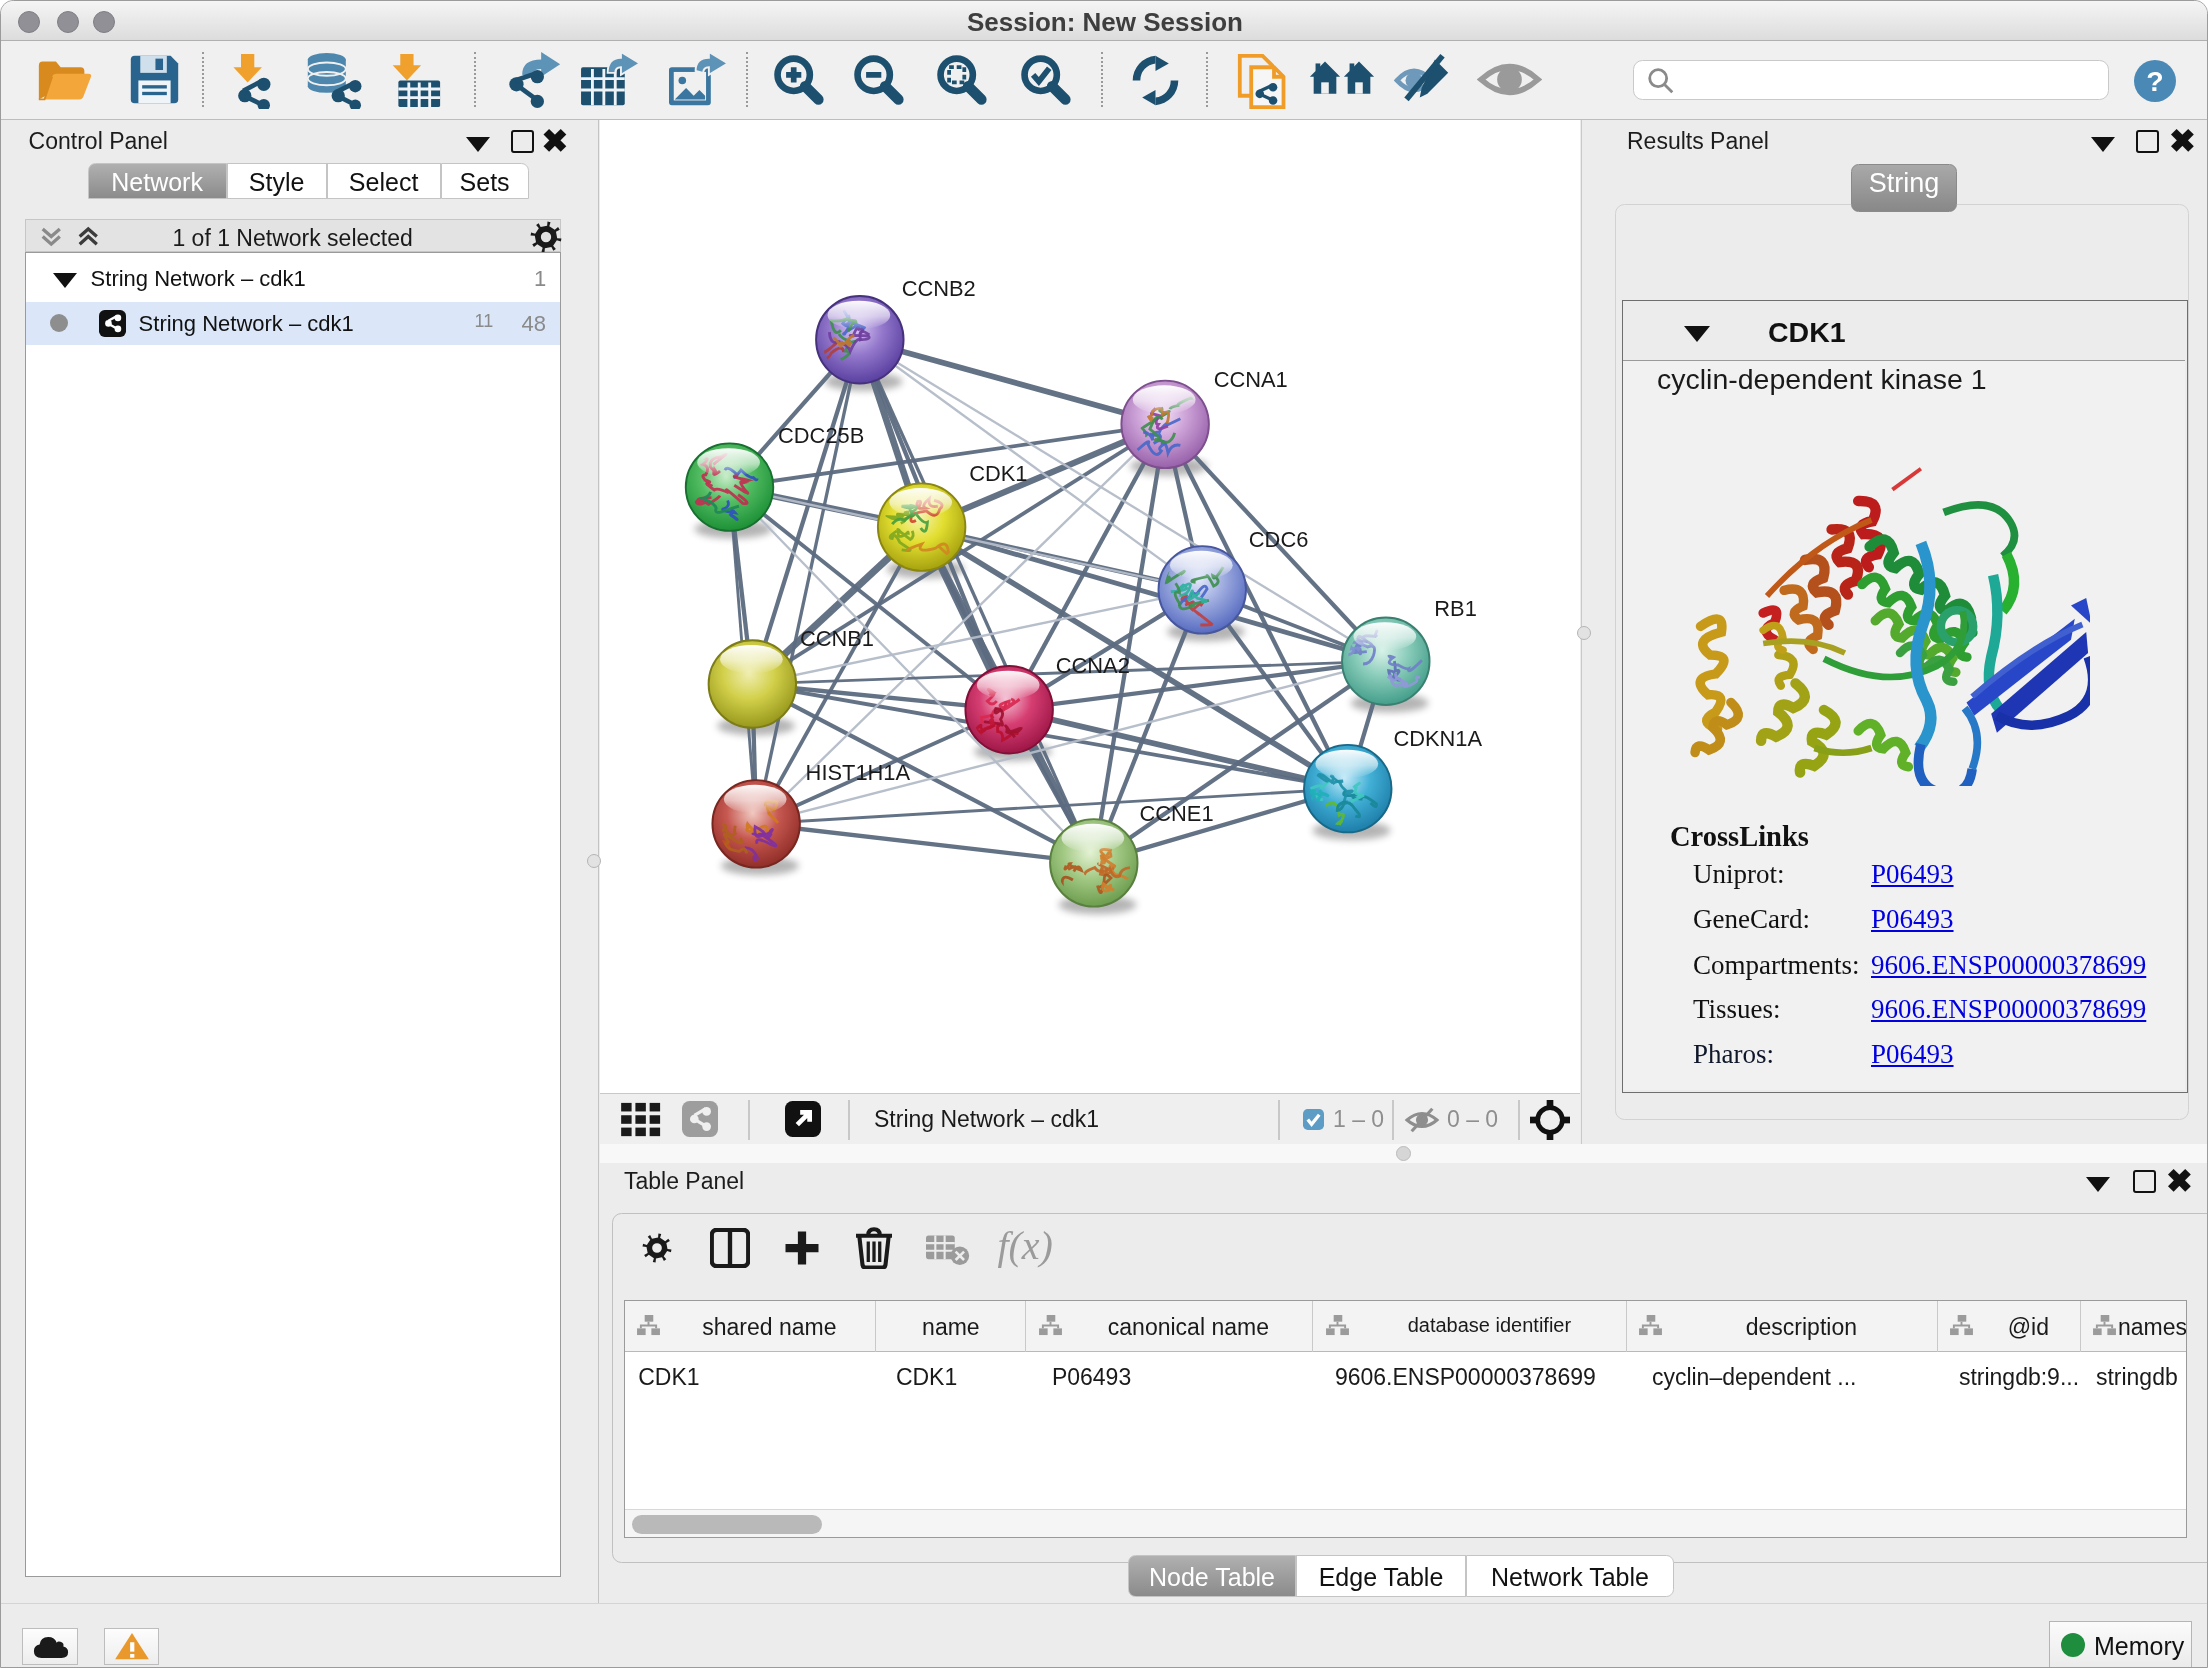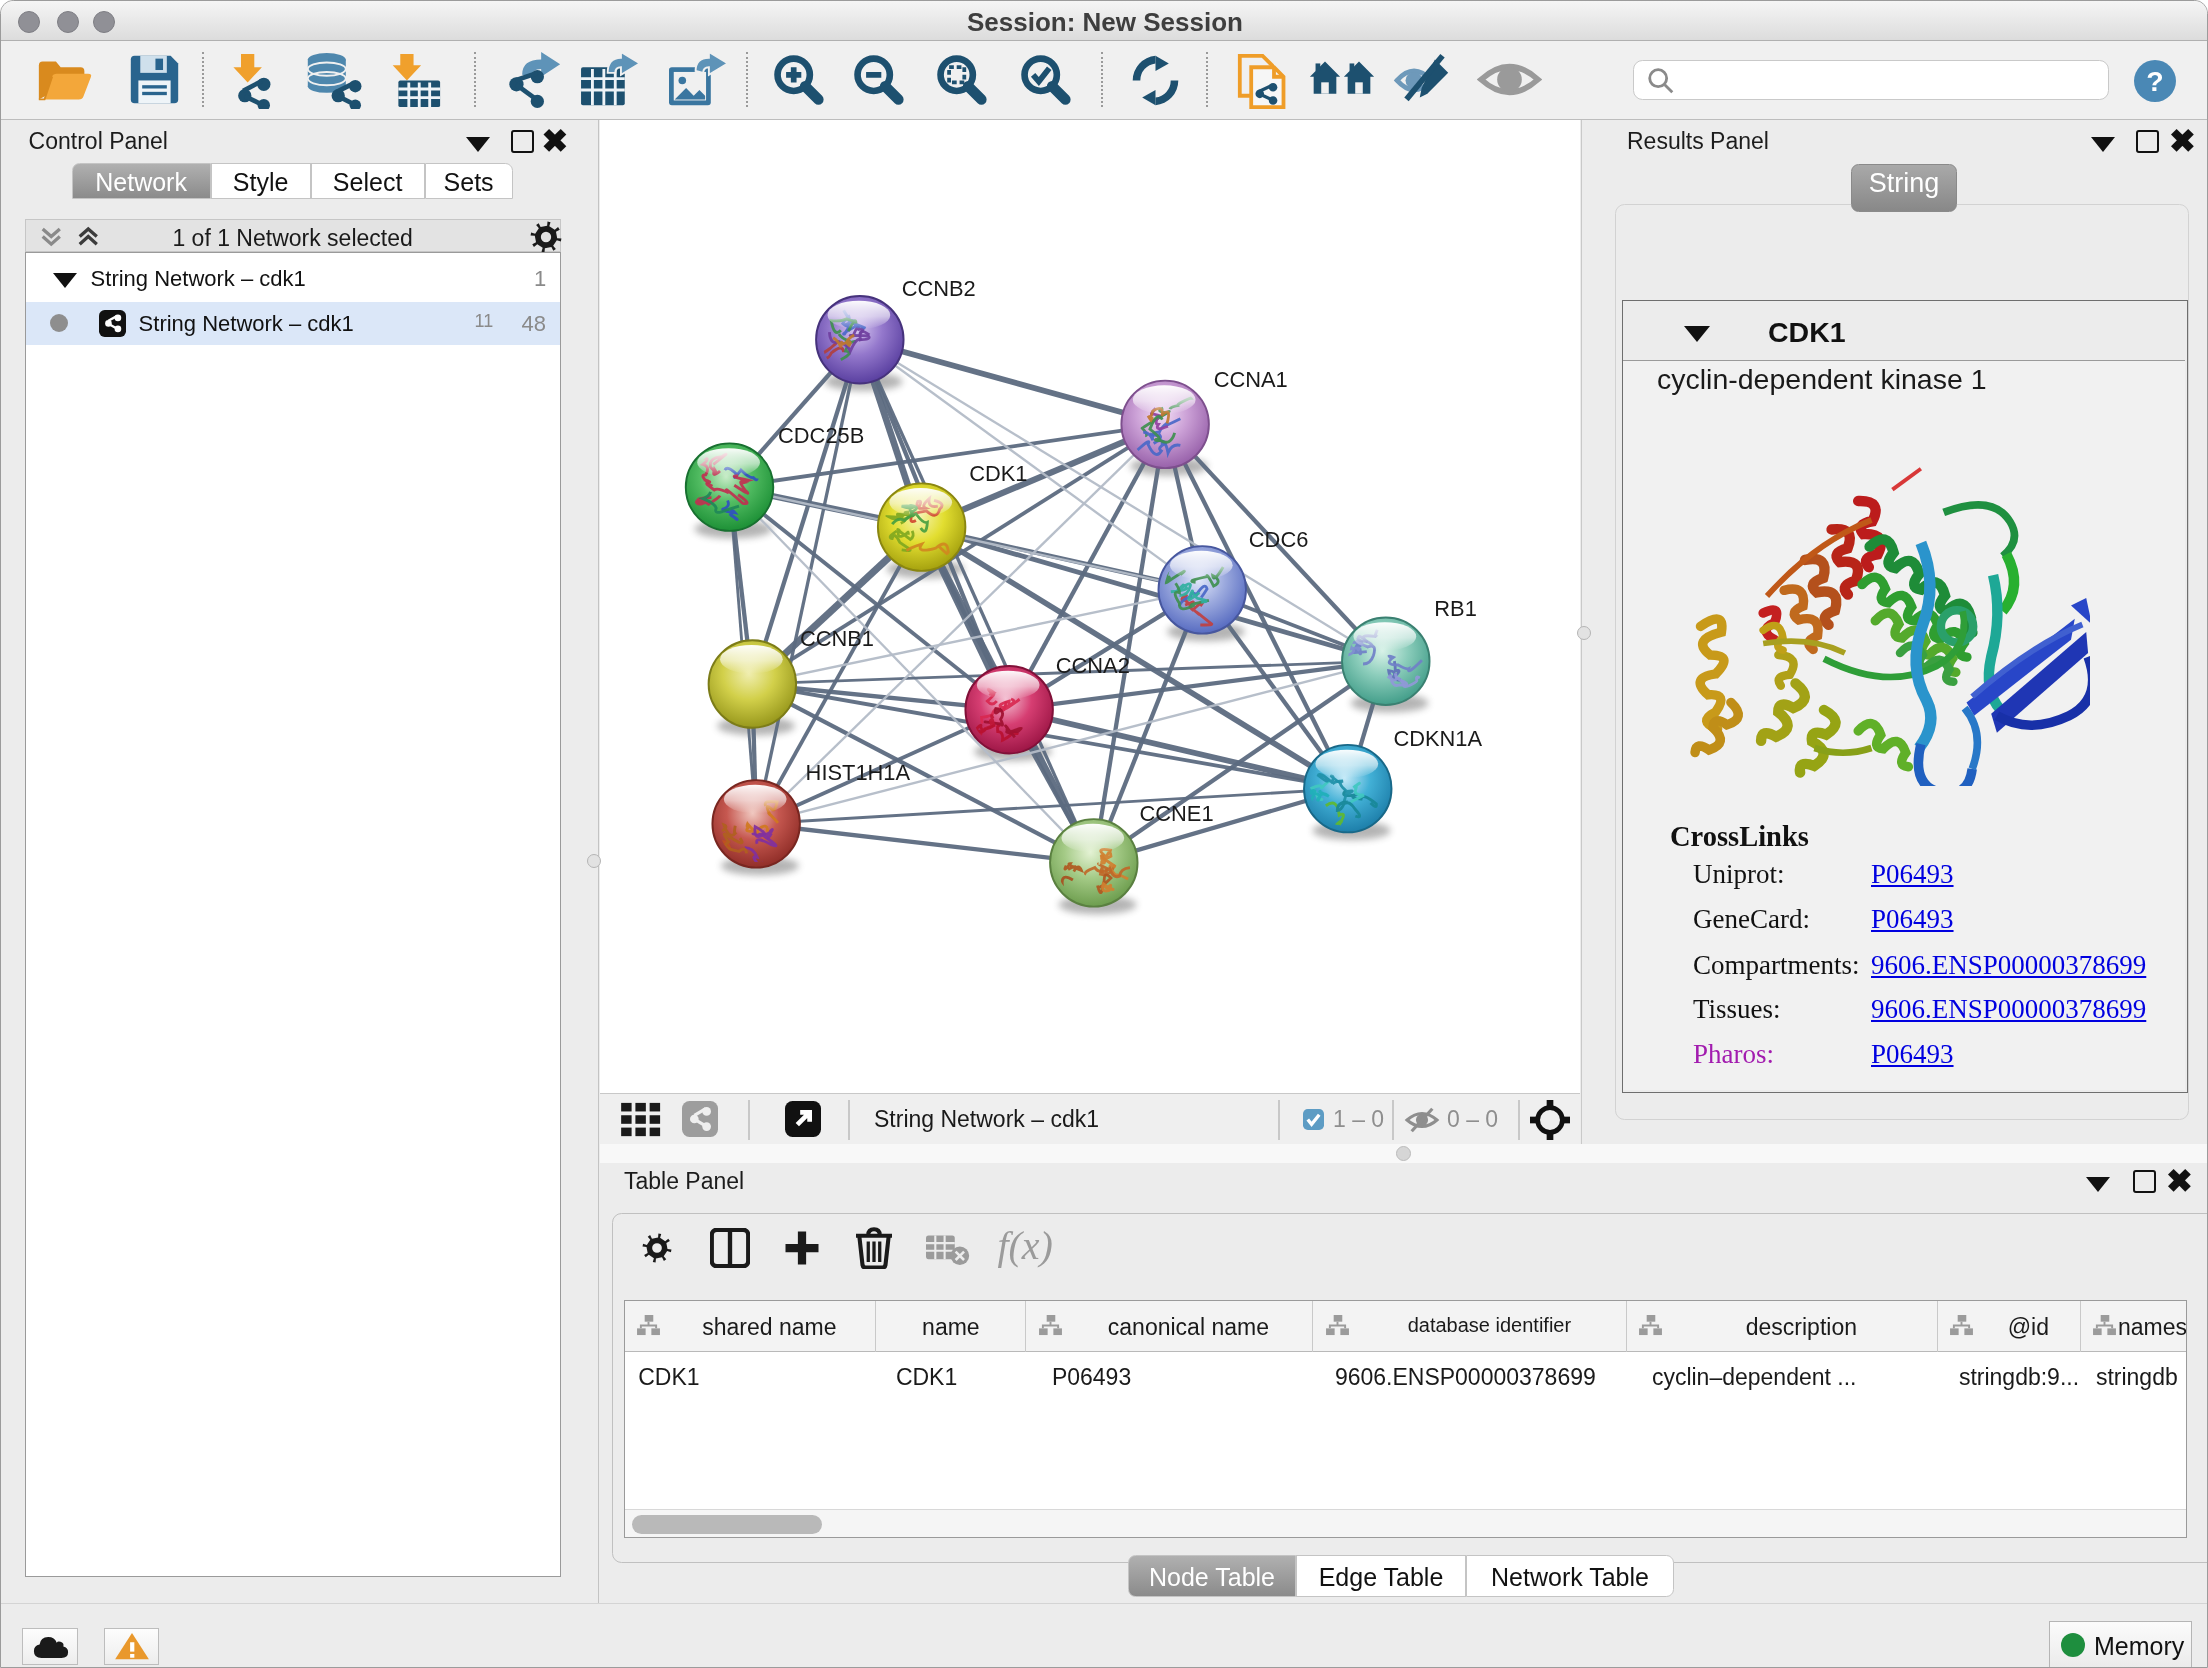--- a/index.html
+++ b/index.html
@@ -206,21 +206,21 @@
         </svg>
       </div>
     <div id="helpq">?</div>
   </div>
   <div id="ctrlpanel" class="abs">
     <div class="panel-title" style="position:absolute;left:20px;top:7.6px;">Control Panel</div>
     <div style="position:absolute;left:457px;top:17px;width:0;height:0;border-left:12.4px solid transparent;border-right:12.4px solid transparent;border-top:15px solid #111;"></div>
     <div style="position:absolute;left:502px;top:9.5px;width:23px;height:23px;border:2.9px solid #111;border-radius:2.9px;"></div>
     <div style="position:absolute;left:533px;top:1.9px;font-size:32px;font-weight:bold;color:#111;">✖</div>
     <div style="position:absolute;left:63px;top:43px;">
-      <span class="tab tabsel" style="width:139px;height:36px;line-height:36px;border-radius:7.6px 0 0 0;display:inline-block;float:left;">Network</span>
+      <span class="tab tabsel" style="width:139px;height:36px;line-height:36px;border-radius:7.6px 0 0 0;display:inline-block;float:left;margin-left:16px;">Network</span>
         <span class="tab" style="width:100px;height:36px;line-height:36px;display:inline-block;float:left;">Style</span>
         <span class="tab" style="width:114px;height:36px;line-height:36px;display:inline-block;float:left;">Select</span>
         <span class="tab" style="width:88px;height:36px;line-height:36px;border-radius:0 7.6px 0 0;display:inline-block;float:left;">Sets</span>
     </div>
     <div style="position:absolute;left:16px;top:99px;width:536px;height:33px;background:#e3e3e3;border:1px solid #c6c6c6;">
       <svg width="28.5" height="25" viewBox="0 0 30 26" style="position:absolute;left:11.4px;top:4.8px;">
           <path d="M6 4 L15 12 L24 4 M6 12 L15 20 L24 12" fill="none" stroke="#8a8a8a" stroke-width="3.5"></path>
         </svg>
       <svg width="28.5" height="25" viewBox="0 0 30 26" style="position:absolute;left:48px;top:4.8px;">
           <path d="M6 12 L15 4 L24 12 M6 20 L15 12 L24 20" fill="none" stroke="#3c3c3c" stroke-width="3.5"></path>
@@ -674,21 +674,21 @@
         <div style="font-family:'Liberation Serif',serif;">
           <div style="position:absolute;left:47px;top:460px;font-size:28.5px;font-weight:bold;color:#111;">CrossLinks</div>
           <div style="position:absolute;left:70px;top:498px;font-size:27px;color:#111;">Uniprot:</div>
           <div style="position:absolute;left:248px;top:498px;font-size:27px;"><span style="color:#0000e0;text-decoration:underline;">P06493</span></div>
           <div style="position:absolute;left:70px;top:543px;font-size:27px;color:#111;">GeneCard:</div>
           <div style="position:absolute;left:248px;top:543px;font-size:27px;"><span style="color:#0000e0;text-decoration:underline;">P06493</span></div>
           <div style="position:absolute;left:70px;top:589px;font-size:27px;color:#111;">Compartments:</div>
           <div style="position:absolute;left:248px;top:589px;font-size:27px;"><span style="color:#0000e0;text-decoration:underline;">9606.ENSP00000378699</span></div>
           <div style="position:absolute;left:70px;top:633px;font-size:27px;color:#111;">Tissues:</div>
           <div style="position:absolute;left:248px;top:633px;font-size:27px;"><span style="color:#0000e0;text-decoration:underline;">9606.ENSP00000378699</span></div>
-          <div style="position:absolute;left:70px;top:678px;font-size:27px;color:#a21caf;">Pharos:</div>
+          <div style="position:absolute;left:70px;top:678px;font-size:27px;color:#0f172a;">Pharos:</div>
           <div style="position:absolute;left:248px;top:678px;font-size:27px;"><span style="color:#0000e0;text-decoration:underline;">P06493</span></div>
         </div>
       </div>
     </div>
   </div>
   <div id="tablepanel" class="abs">
     <div class="panel-title" style="position:absolute;left:24px;top:4.8px;">Table Panel</div>
     <div style="position:absolute;left:1486px;top:14.3px;width:0;height:0;border-left:12.4px solid transparent;border-right:12.4px solid transparent;border-top:15px solid #111;"></div>
     <div style="position:absolute;left:1533px;top:6.7px;width:23px;height:23px;border:2.9px solid #111;border-radius:2.9px;"></div>
     <div style="position:absolute;left:1566px;top:-1px;font-size:32px;font-weight:bold;color:#111;">✖</div>

